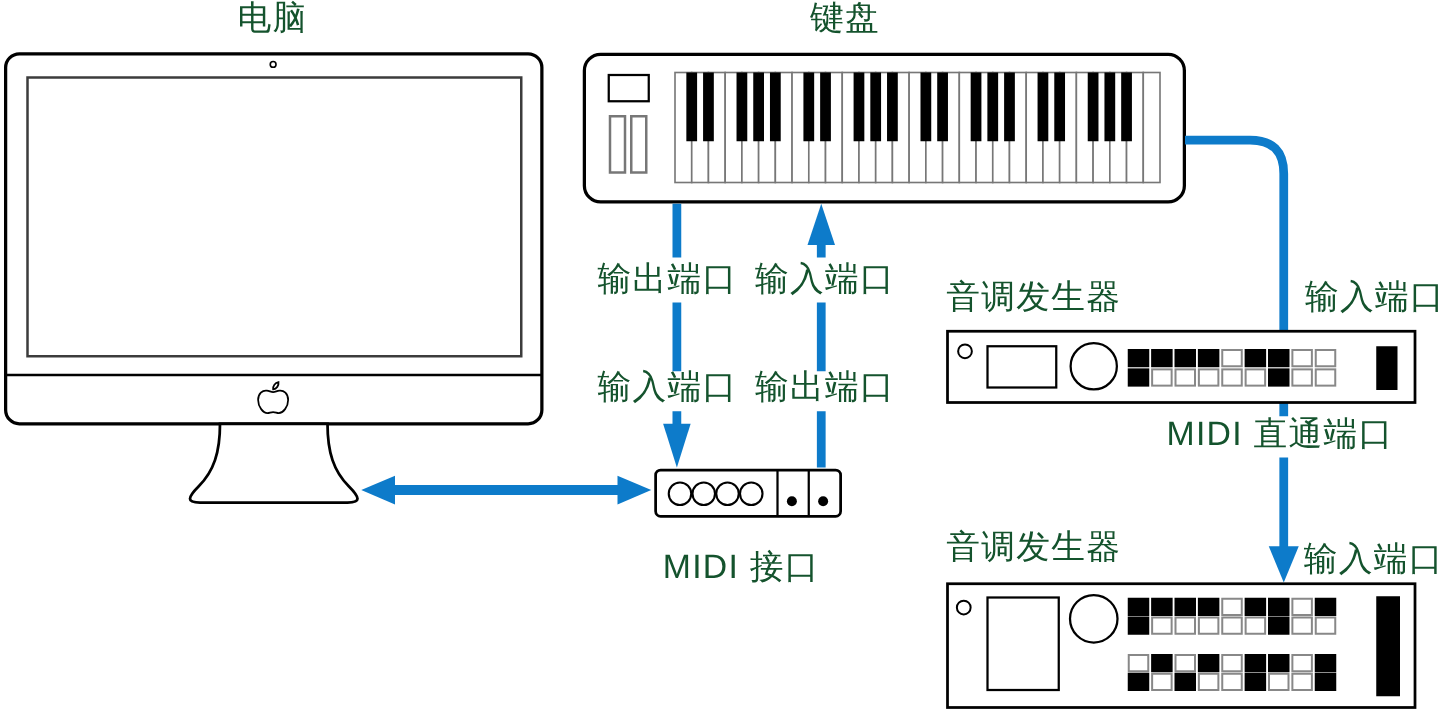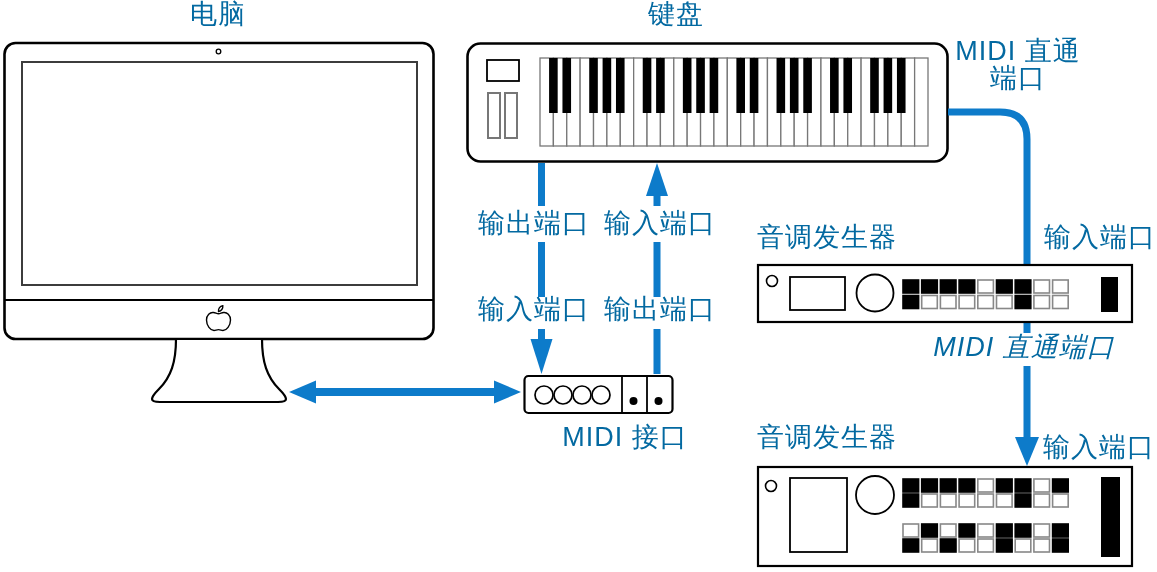--- a/index.html
+++ b/index.html
@@ -3,21 +3,21 @@
 <meta charset="utf-8">
 <style>
   html,body { margin:0; padding:0; background:#fff; }
   .stage {
     position:relative; width:1157px; height:572px; background:#ffffff;
     font-family:"Liberation Sans", sans-serif; color:#111; overflow:hidden;
   }
   svg.art { position:absolute; left:0; top:0; display:block; }
   .lbl {
     position:absolute; font-size:27px; line-height:27px; letter-spacing:1px;
-    white-space:nowrap; color:#0369a1;
+    white-space:nowrap; color:#14532d;
   }
   .lbl.center { transform:translateX(-50%); text-align:center; }
   .blue-stroke { stroke:var(--blue,#0d7bca); fill:none; }
   .blue-fill   { fill:var(--blue,#0d7bca); stroke:none; }
   .ink   { stroke:#000; fill:#fff; }
 </style>
 </head>
 <body>
 
 <div class="stage">
@@ -210,33 +210,29 @@
           <rect x="1052.6" y="539" width="15.6" height="13" fill="#000" stroke="#000" stroke-width="1.6"></rect>
         </g>
       <rect x="1101" y="477" width="19" height="80" fill="#000"></rect>
     </g>
   </svg>
 
   <div class="lbl center" style="left:218px; top:1px;">电脑</div>
 
   <div class="lbl center" style="left:676px; top:1px;">键盘</div>
 
-  <div class="lbl center" style="left:1018px; top:38px;">
-    <div>MIDI 直通</div>
-    <div>端口</div>
-  </div>
 
   <div class="lbl center" style="left:534px; top:210px;">输出端口</div>
   <div class="lbl center" style="left:660px; top:210px;">输入端口</div>
 
   <div class="lbl center" style="left:534px; top:296px;">输入端口</div>
   <div class="lbl center" style="left:660px; top:296px;">输出端口</div>
 
-  <div class="lbl center" style="left:593px; top:424px;margin-left:32px;">MIDI 接口</div>
+  <div class="lbl center" style="left:593px; top:440px;">MIDI 接口</div>
 
   <div class="lbl" style="left:757px; top:224px;">音调发生器</div>
   <div class="lbl center" style="left:1100px; top:224px;">输入端口</div>
 
-  <div class="lbl center" style="left:1024px; top:334px;font-style:italic;">MIDI 直通端口</div>
+  <div class="lbl center" style="left:1024px; top:334px;">MIDI 直通端口</div>
 
   <div class="lbl" style="left:757px; top:424px;">音调发生器</div>
   <div class="lbl center" style="left:1099px; top:434px;">输入端口</div>
 </div>
 
 </body></html>

